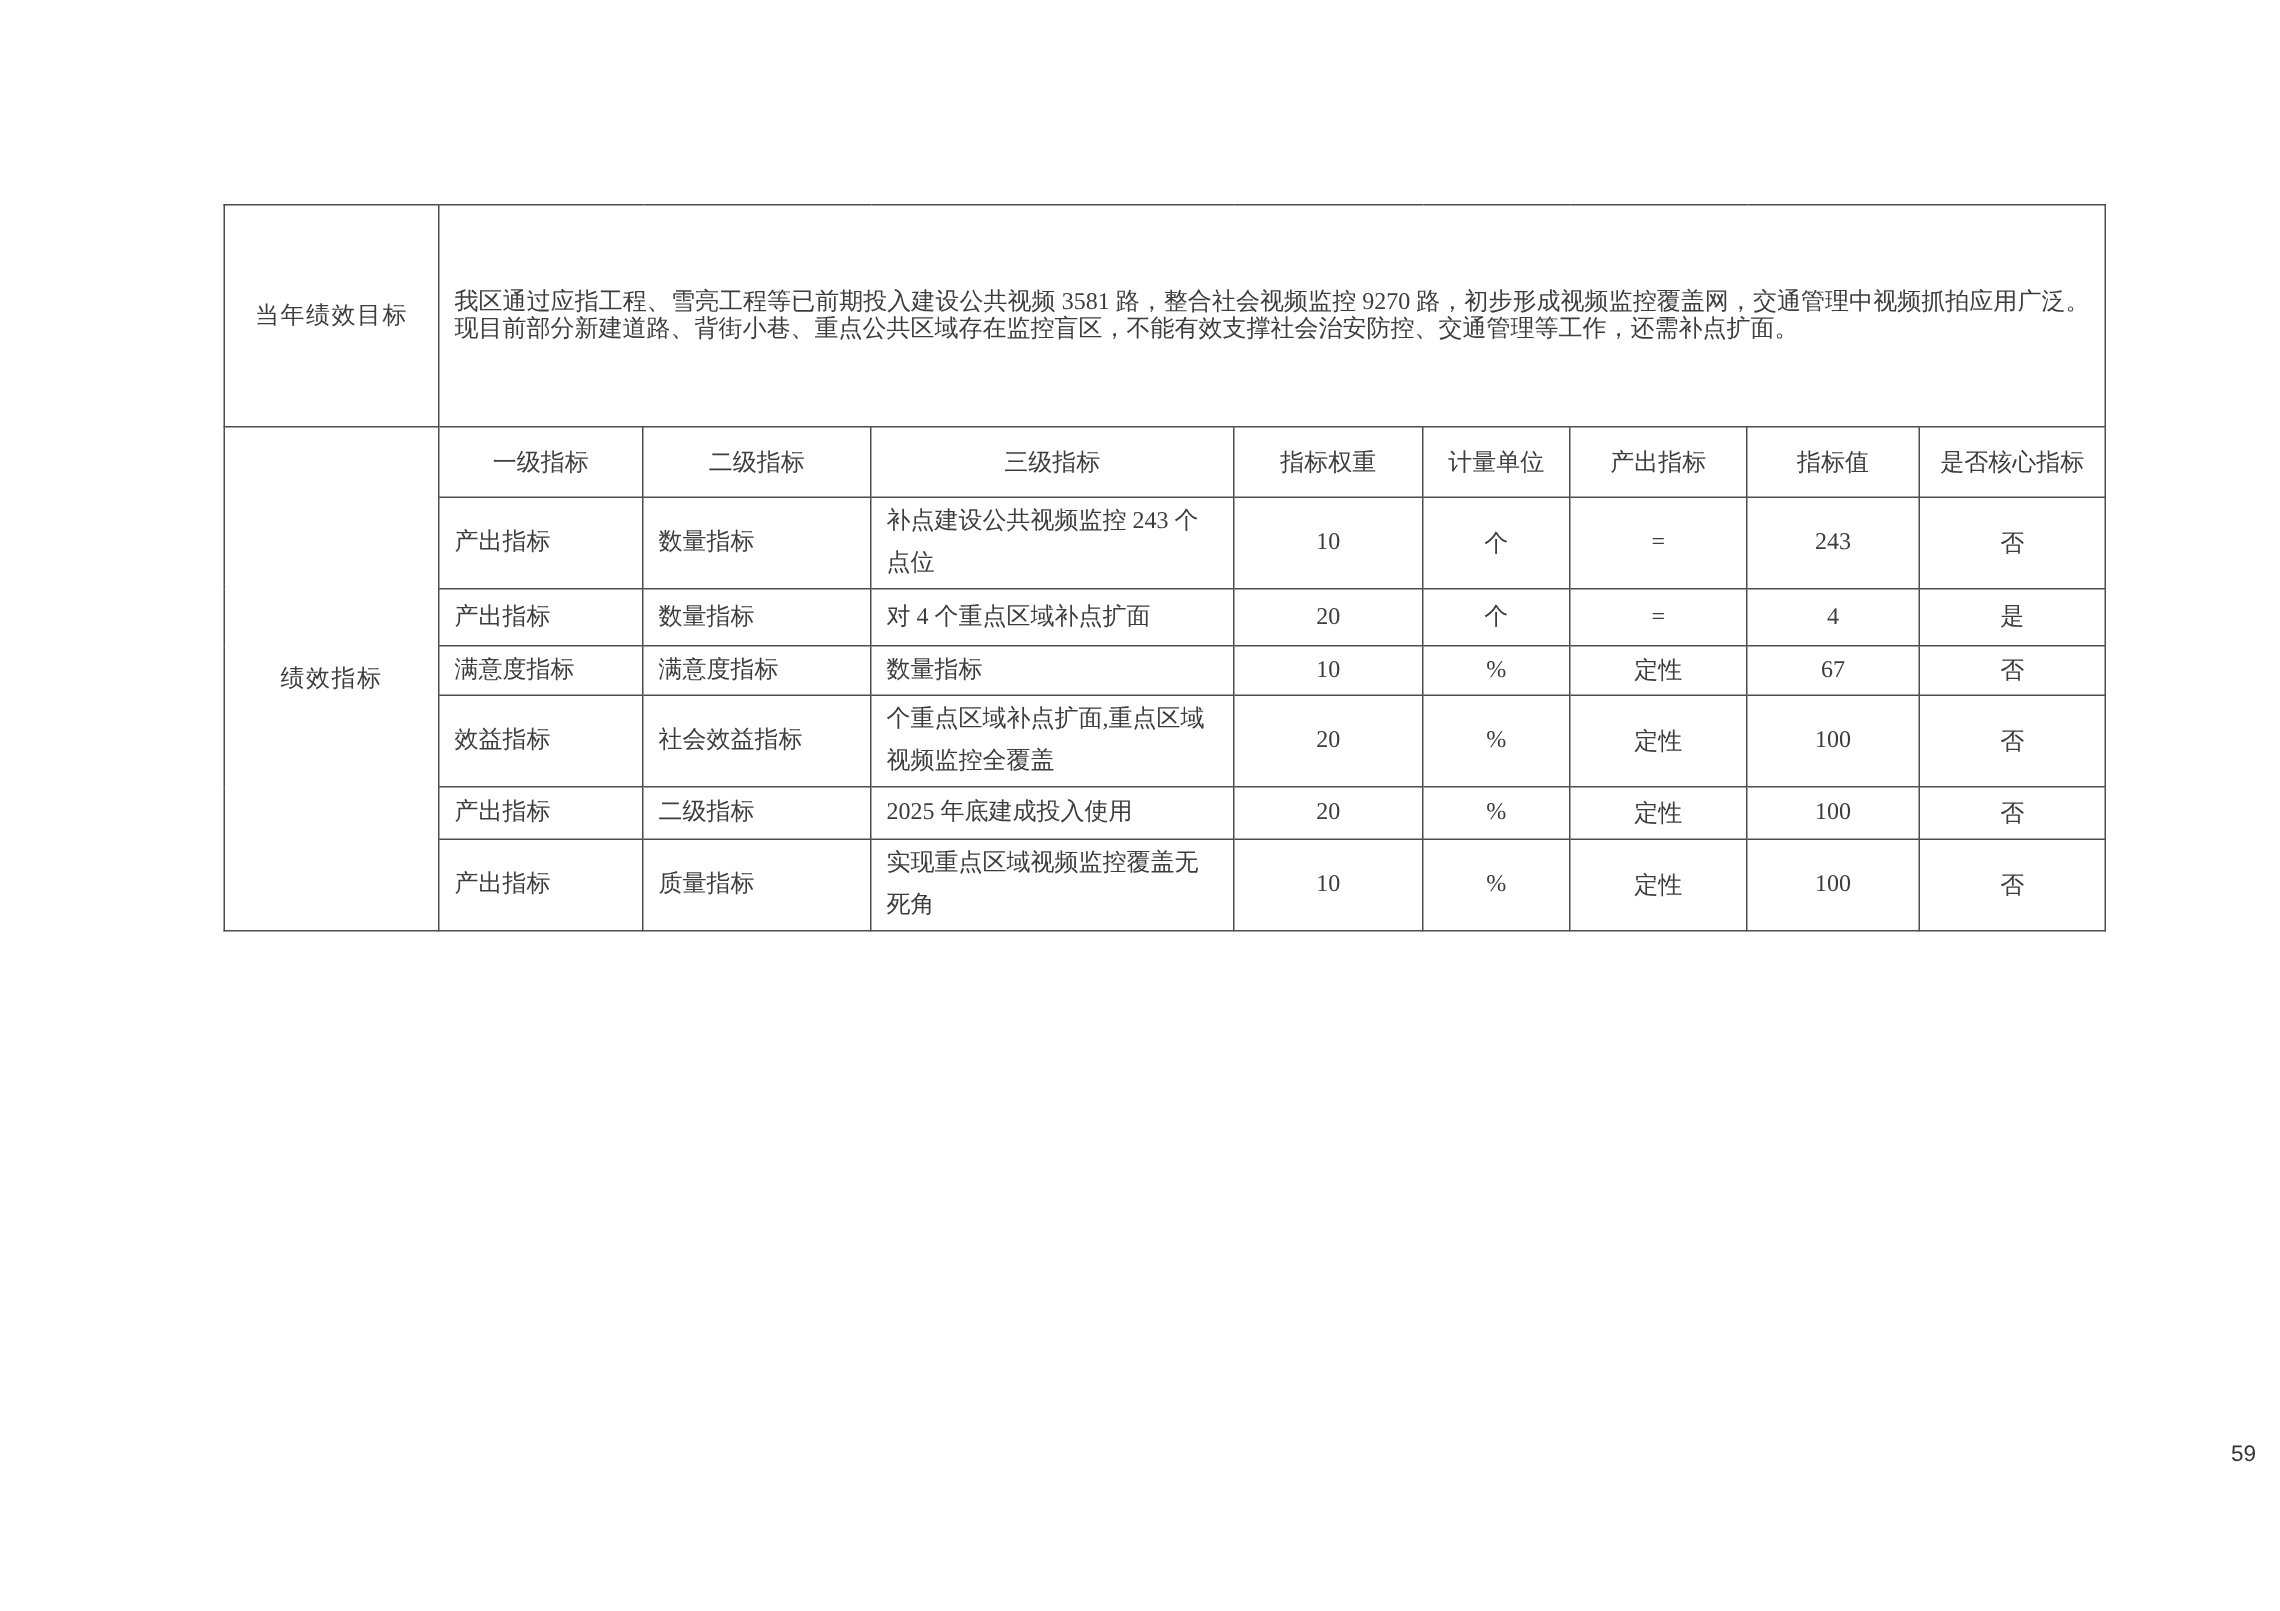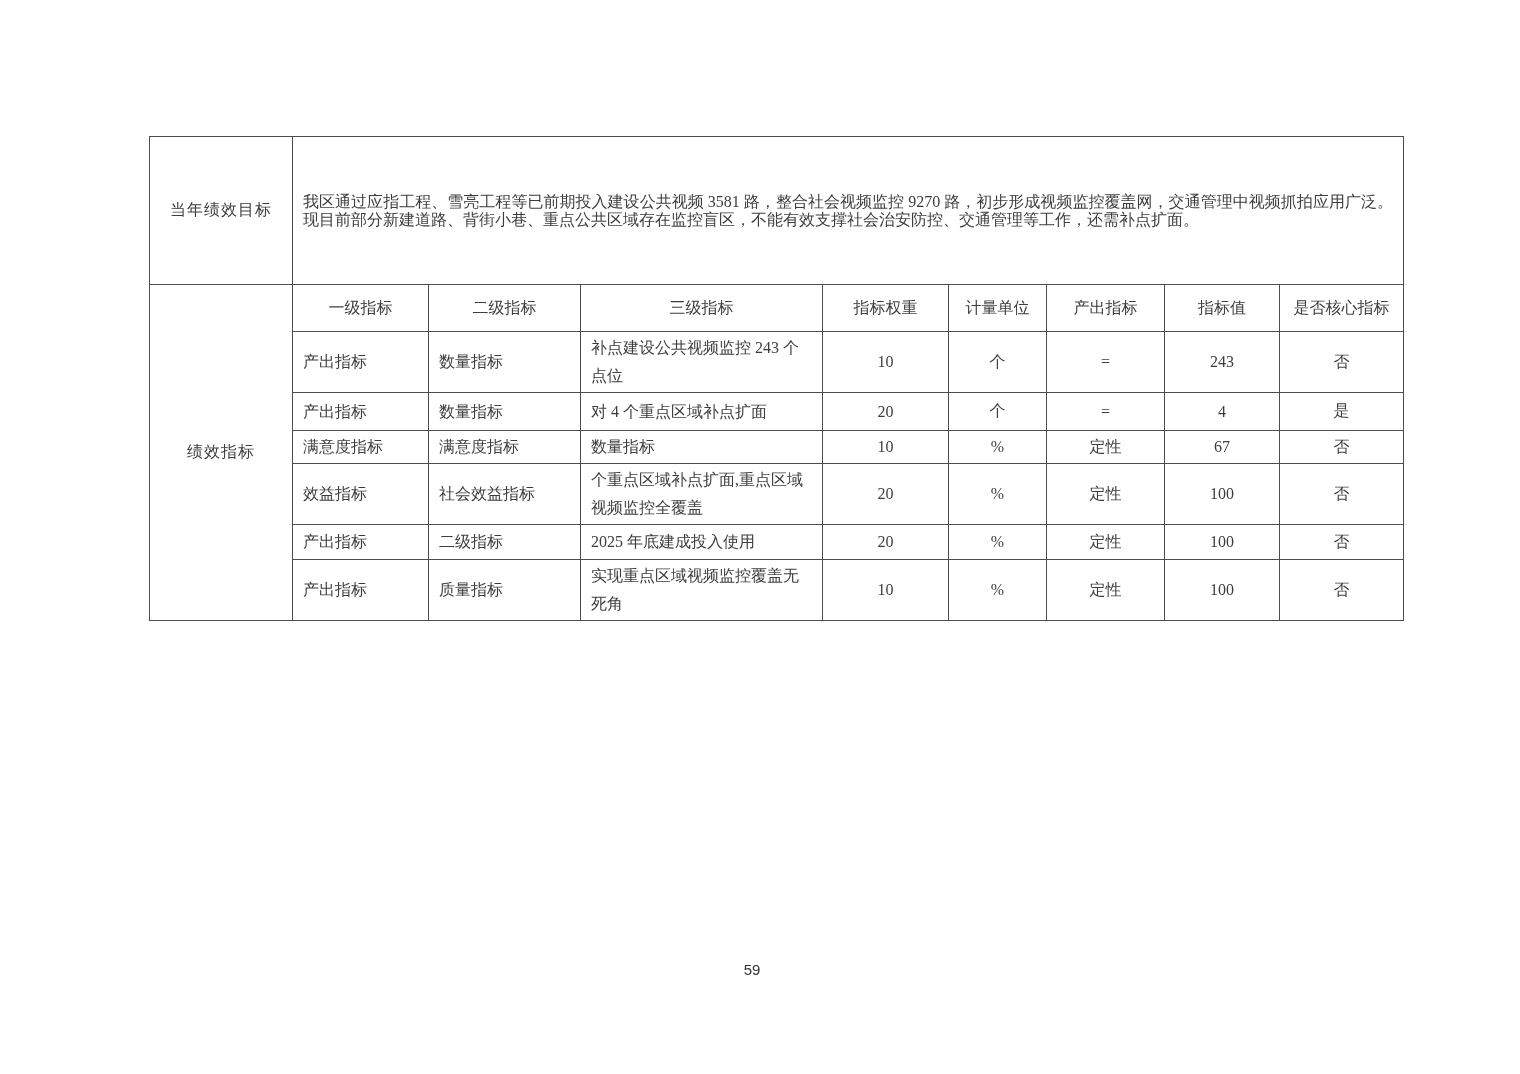--- a/index.html
+++ b/index.html
@@ -46,21 +46,21 @@
   }
   td.section-label {
     text-align: center;
     letter-spacing: 1px;
   }
   .page-number {
     position: absolute;
     left: 0;
     right: 16px;
     top: 961px;
-    text-align: center;
+    text-align: right;
     font-family: "Liberation Sans", "DejaVu Sans", sans-serif;
     font-size: 15px;
     color: #333333;
   }
 </style>
 </head>
 <body>
 
 <table class="doc-table">
   <colgroup>

